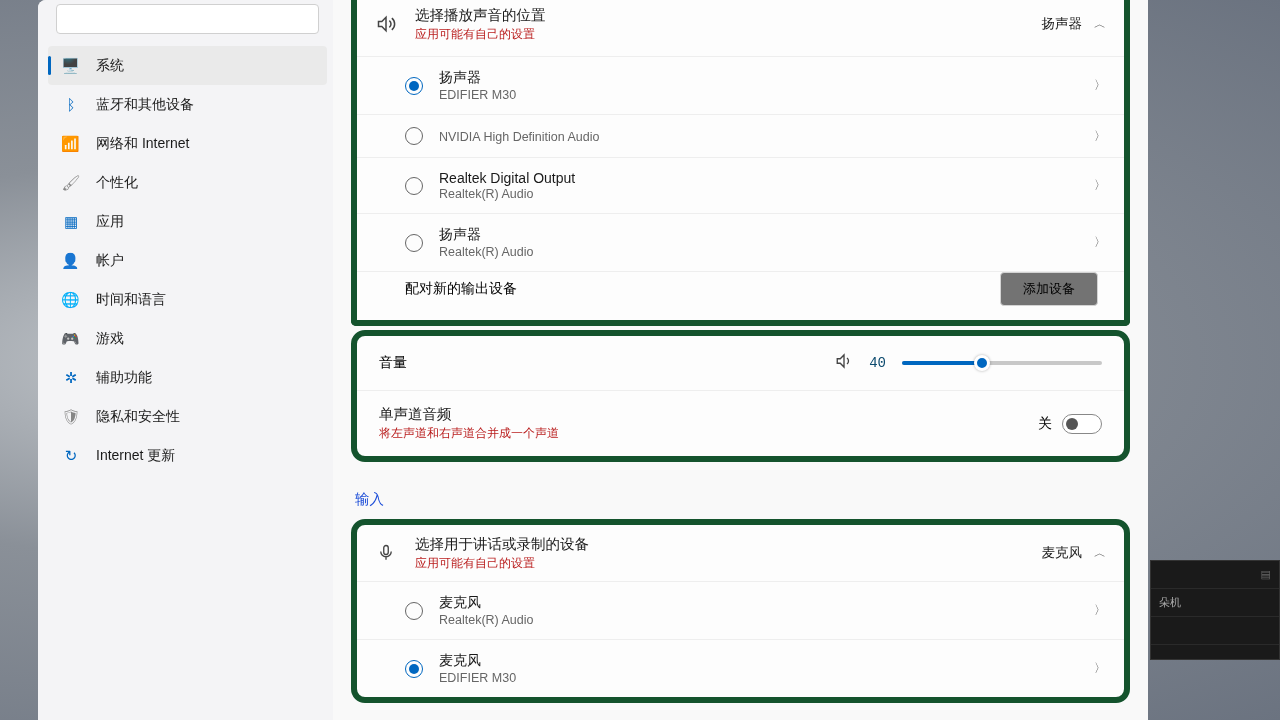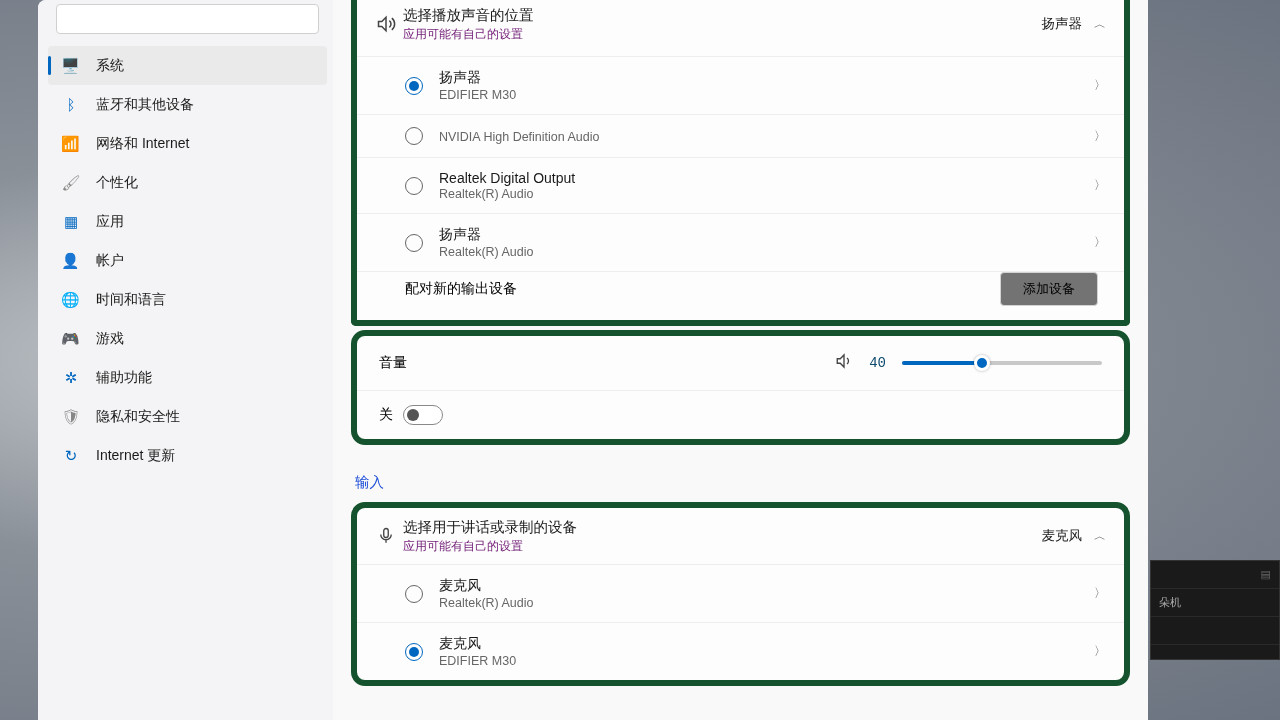--- a/index.html
+++ b/index.html
@@ -9,25 +9,25 @@
 .sidebar { width: 295px; padding: 4px 6px 0 10px; background: #f4f4f6; }
 .search-box { height: 30px; margin: 0 8px 12px 8px; background: #fff; border: 1px solid #d0d0d0; border-radius: 4px; display: flex; align-items: center; padding: 0 10px; }
 .search-box input { border: none; outline: none; flex: 1; font-size: 13px; color: #888; }
 .nav-list { list-style: none; }
 .nav-item { display: flex; align-items: center; height: 39px; padding: 0 14px; border-radius: 4px; cursor: pointer; gap: 16px; font-size: 14px; color: #1a1a1a; }
 .nav-item.active { background: #eaeaea; position: relative; }
 .nav-item.active::before { content: ""; position: absolute; left: 0; top: 10px; bottom: 10px; width: 3px; background: #0067c0; border-radius: 2px; }
 .nav-icon { width: 18px; height: 18px; display: inline-flex; align-items: center; justify-content: center; font-size: 15px; }
 .main { flex: 1; background: #f9f9f9; overflow-y: auto; padding: 0 18px 0 18px; }
 .card { background: #fdfdfd; border: 6px solid #14532d; border-radius: 14px; margin-bottom: 4px; }
-.card-header { display: flex; align-items: center; padding: 8px 18px; gap: 6px; min-height: 56px; }
+.card-header { display: flex; align-items: center; padding: 8px 18px; gap: 18px; min-height: 56px; }
 .card-icon { width: 22px; display: flex; justify-content: center; color: #444; }
 .card-title-block { flex: 1; }
 .card-title { font-size: 14.5px; color: #1a1a1a; }
-.card-sub { font-size: 12px; color: #701a75; margin-top: 1px; }
+.card-sub { font-size: 12px; color: #b91c1c; margin-top: 1px; }
 .card-trail { display: flex; align-items: center; gap: 12px; font-size: 13.5px; color: #1a1a1a; }
 .chev { color: #555; font-size: 12px; }
 .device-row { display: flex; align-items: center; padding: 12px 18px 12px 48px; border-top: 1px solid #eee; gap: 16px; cursor: pointer; }
 .radio { width: 18px; height: 18px; border: 1.5px solid #666; border-radius: 50%; flex-shrink: 0; position: relative; }
 .radio.sel { border-color: #0067c0; }
 .radio.sel::after { content: ""; position: absolute; inset: 3px; background: #0067c0; border-radius: 50%; }
 .dev-info { flex: 1; }
 .dev-name { font-size: 14px; color: #1a1a1a; }
 .dev-sub { font-size: 12.5px; color: #666; margin-top: 1px; }
 .pair-row { display: flex; align-items: center; justify-content: space-between; padding: 0 26px 14px 48px; border-top: 1px solid #eee; }
@@ -172,20 +172,24 @@
               <path d="M16 8a5 5 0 010 8"></path>
             </svg>
         </span>
         <span class="vol-val">40</span>
         <div class="slider">
           <div class="slider-fill" style="width:40%"></div>
           <div class="slider-thumb" style="left:40%"></div>
         </div>
       </div>
       <div class="mono-row">
+        <div class="card-title-block">
+          <div class="card-title">单声道音频</div>
+          <div class="card-sub">将左声道和右声道合并成一个声道</div>
+        </div>
         <div class="toggle-wrap">
           <span style="font-size:14px;">关</span>
           <div class="toggle"></div>
         </div>
       </div>
     </div>
 
     <div class="section-h">输入</div>
 
     <div class="card">

